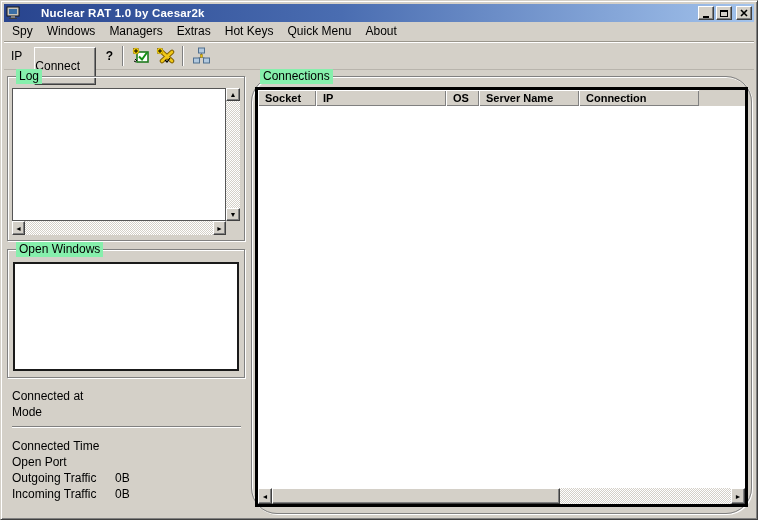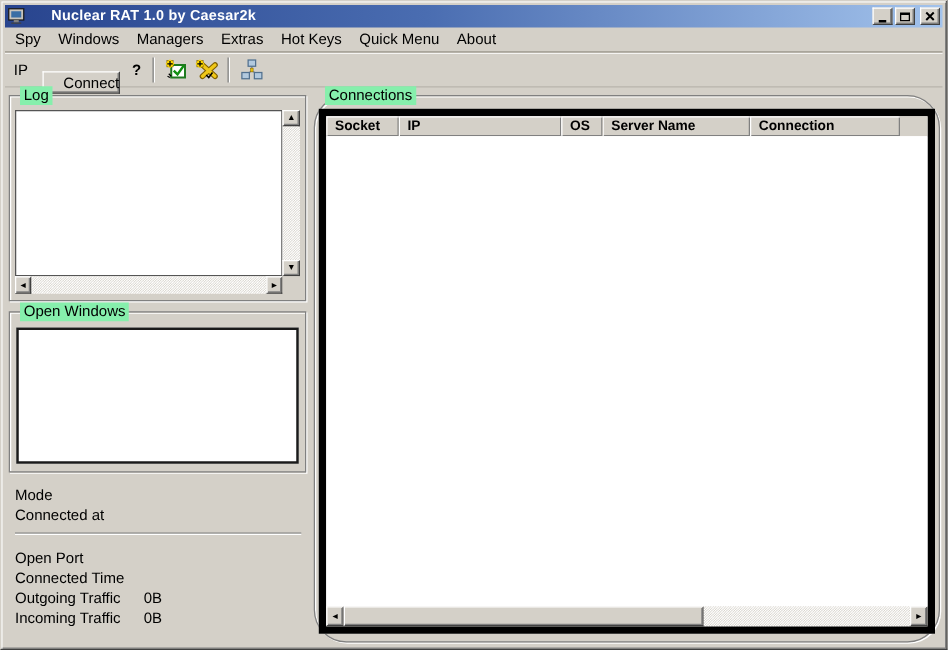--- a/index.html
+++ b/index.html
@@ -27,24 +27,24 @@
   .menubar { height:19px; flex:0 0 19px; display:flex; align-items:flex-start; font-size:12px; padding-left:1px; }
   .menu-item { padding:2px 7px; white-space:nowrap; }
   
   .toolbar { height:29px; flex:0 0 29px; display:flex; align-items:center;
     border-top:1px solid #9a968c; box-shadow: inset 0 1px 0 #fff;
     border-bottom:1px solid #b8b4ac; padding:0 4px; }
   .ip-label { font-size:12px; margin:0 5px 0 3px; }
   .ip-input { width:130px; height:20px; font-size:12px; padding:1px 3px; background:#fff;
     border:1px solid; border-color:#808080 #fff #fff #808080;
     box-shadow: inset 1px 1px 0 #404040; outline:none; }
-  .connect-btn { width:62px; height:18px; margin-left:7px; font-size:12px; background:#d4d0c8;
+  .connect-btn { width:62px; height:38px; margin-left:7px; font-size:12px; background:#d4d0c8;
     border:1px solid; border-color:#fff #404040 #404040 #fff;
     box-shadow: inset -1px -1px 0 #808080, inset 1px 1px 0 #d4d0c8;
-    display:flex; align-items:center; justify-content:flex-end; cursor:default;margin-top:20px; }
+    display:flex; align-items:center; justify-content:flex-start; cursor:default;margin-top:20px; }
   .help-btn { width:16px; height:20px; margin-left:5px; font-size:12px; font-weight:bold;
     display:flex; align-items:center; justify-content:center; }
   .tb-sep { width:2px; height:20px; border-left:1px solid #808080; border-right:1px solid #fff; margin:0 5px; }
   .tb-icon { width:24px; height:22px; display:flex; align-items:center; justify-content:center; }
   
   .main { flex:1; display:flex; padding:4px 2px 2px 3px; min-height:0; }
   .left-col { width:238px; flex:0 0 238px; display:flex; flex-direction:column; margin-right:6px; }
   .right-col { flex:1; display:flex; min-width:0; }
   .groupbox { position:relative; border:1px solid #808080;
     box-shadow: inset 1px 1px 0 #fff, 1px 1px 0 #fff; }
@@ -73,21 +73,21 @@
   .openwin-group { height:129px; flex:0 0 129px; margin-top:8px; padding:12px 5px 6px 5px; }
   .openwin-box { width:100%; height:100%; background:#fff; border:2px solid #1a1a1a; }
   
   .status { margin-top:10px; padding-left:5px; font-size:12px; color:#000; }
   .status-row { height:16px; display:flex; align-items:center; white-space:nowrap; }
   .status-row .lbl { width:103px; flex:0 0 auto; }
   .status-sep { height:2px; border-top:1px solid #808080; border-bottom:1px solid #fff;
     margin:6px 4px 10px 0; }
   
   .connections-group { flex:1; margin-top:2px; padding:10px 3px 6px 3px; display:flex; min-width:0;border-radius:26px; }
-  .listview { flex:1; border:6px solid #000000; background:#fff; display:flex; flex-direction:column; min-width:0; }
+  .listview { flex:1; border:3px solid #000000; background:#fff; display:flex; flex-direction:column; min-width:0; }
   .lv-header { height:16px; flex:0 0 16px; display:flex; background:#d4d0c8; overflow:hidden; }
   .lv-hcell { flex:0 0 auto; font-size:11px; font-weight:bold; padding:2px 0 0 7px;
     white-space:nowrap; overflow:hidden; background:#d4d0c8;
     box-shadow: inset 1px 1px 0 #fff, inset -1px -1px 0 #808080; }
   .lv-body { flex:1; background:#fff; }
   .lv-hscroll { height:16px; flex:0 0 16px; display:flex; }
   .lv-hscroll .sb-btn { width:14px; height:16px; }
   .lv-thumb { width:288px; flex:0 0 288px; background:#d4d0c8;
     border:1px solid; border-color:#fff #404040 #404040 #fff;
     box-shadow: inset -1px -1px 0 #808080; }
@@ -200,31 +200,31 @@
         </div>
       </div>
 
       <div class="groupbox openwin-group">
         <span class="gb-label">Open Windows</span>
         <div class="openwin-box"></div>
       </div>
 
       <div class="status">
         <div class="status-row">
+          <span class="lbl">Connected at</span>
+        </div>
+        <div class="status-row">
           <span class="lbl">Mode</span>
         </div>
-        <div class="status-row">
-          <span class="lbl">Connected at</span>
-        </div>
         <div class="status-sep"></div>
         <div class="status-row">
+          <span class="lbl">Connected Time</span>
+        </div>
+        <div class="status-row">
           <span class="lbl">Open Port</span>
-        </div>
-        <div class="status-row">
-          <span class="lbl">Connected Time</span>
         </div>
         <div class="status-row">
           <span class="lbl">Outgoing Traffic</span>
           <span>0B</span>
         </div>
         <div class="status-row">
           <span class="lbl">Incoming Traffic</span>
           <span>0B</span>
         </div>
       </div>
@@ -232,21 +232,21 @@
     </div>
 
     <div class="right-col">
       <div class="groupbox connections-group">
         <span class="gb-label">Connections</span>
         <div class="listview">
           <div class="lv-header">
             <div class="lv-hcell" style="width:58px">Socket</div>
             <div class="lv-hcell" style="width:130px">IP</div>
             <div class="lv-hcell" style="width:33px">OS</div>
-            <div class="lv-hcell" style="width:118px">Server Name</div>
+            <div class="lv-hcell" style="width:100px">Server Name</div>
             <div class="lv-hcell" style="width:120px">Connection</div>
           </div>
           <div class="lv-body"></div>
           <div class="lv-hscroll">
             <div class="sb-btn">
               <span>◄</span>
             </div>
             <div class="lv-thumb"></div>
             <div class="lv-track checker"></div>
             <div class="sb-btn">

